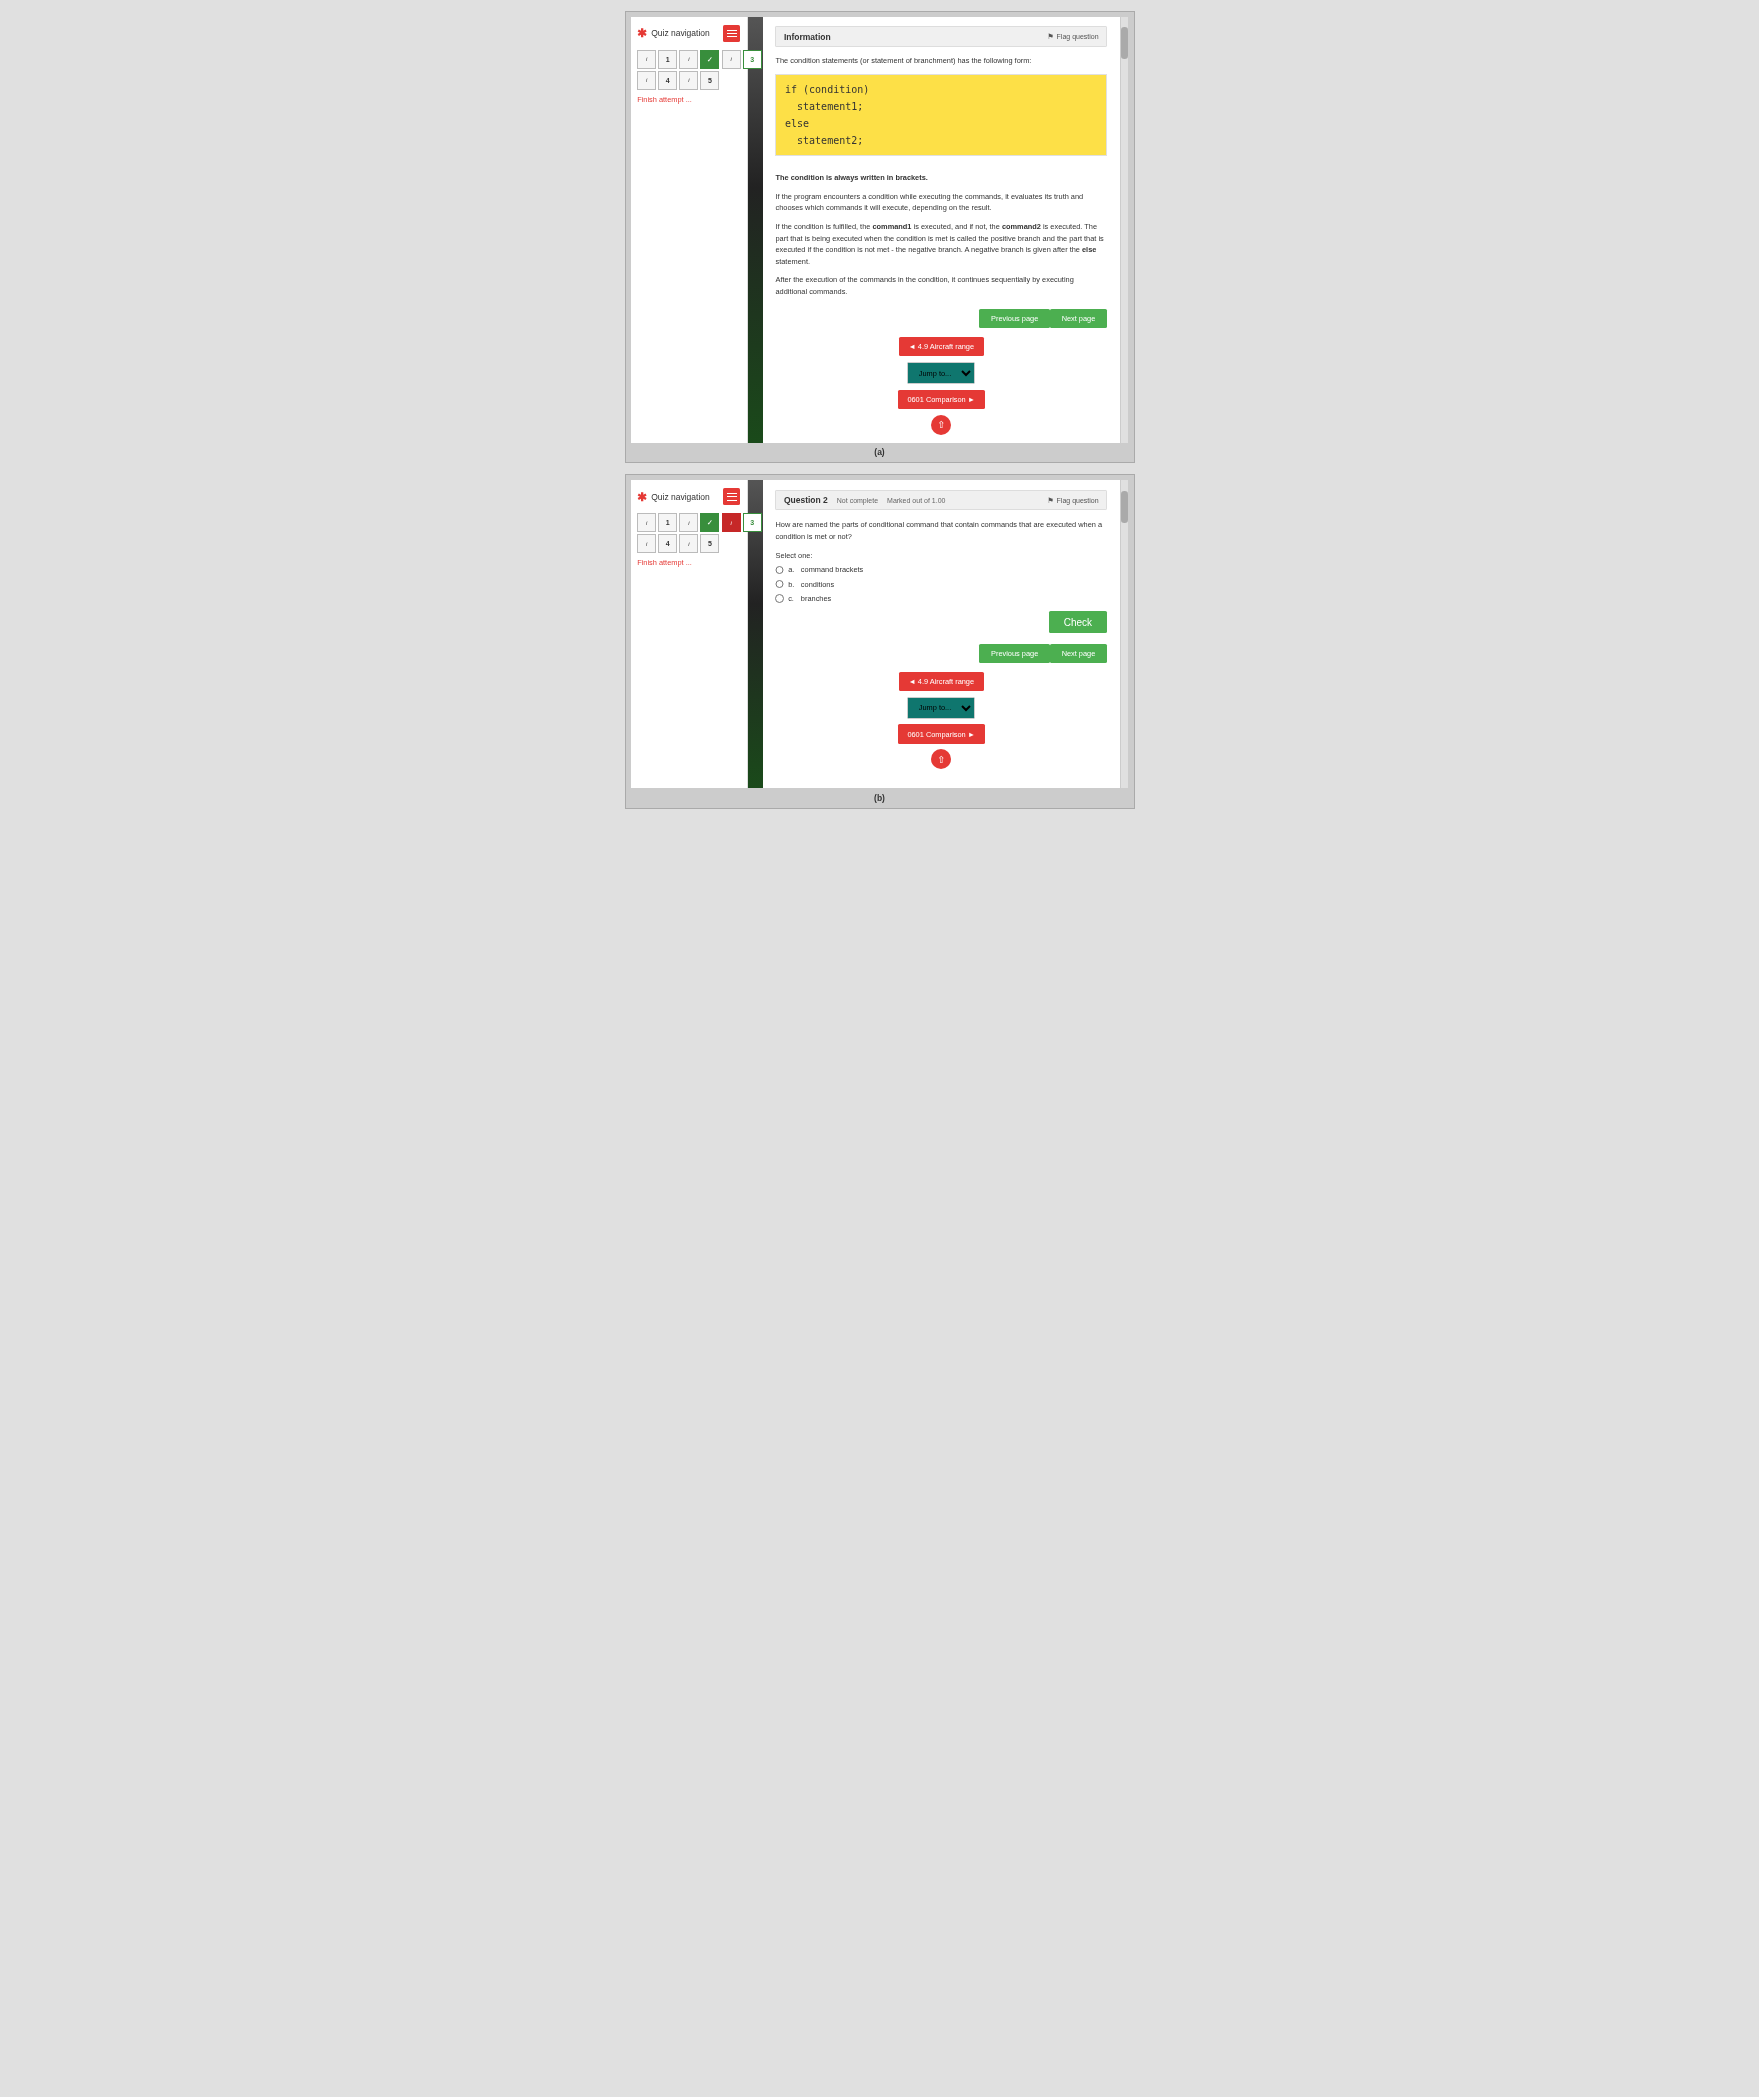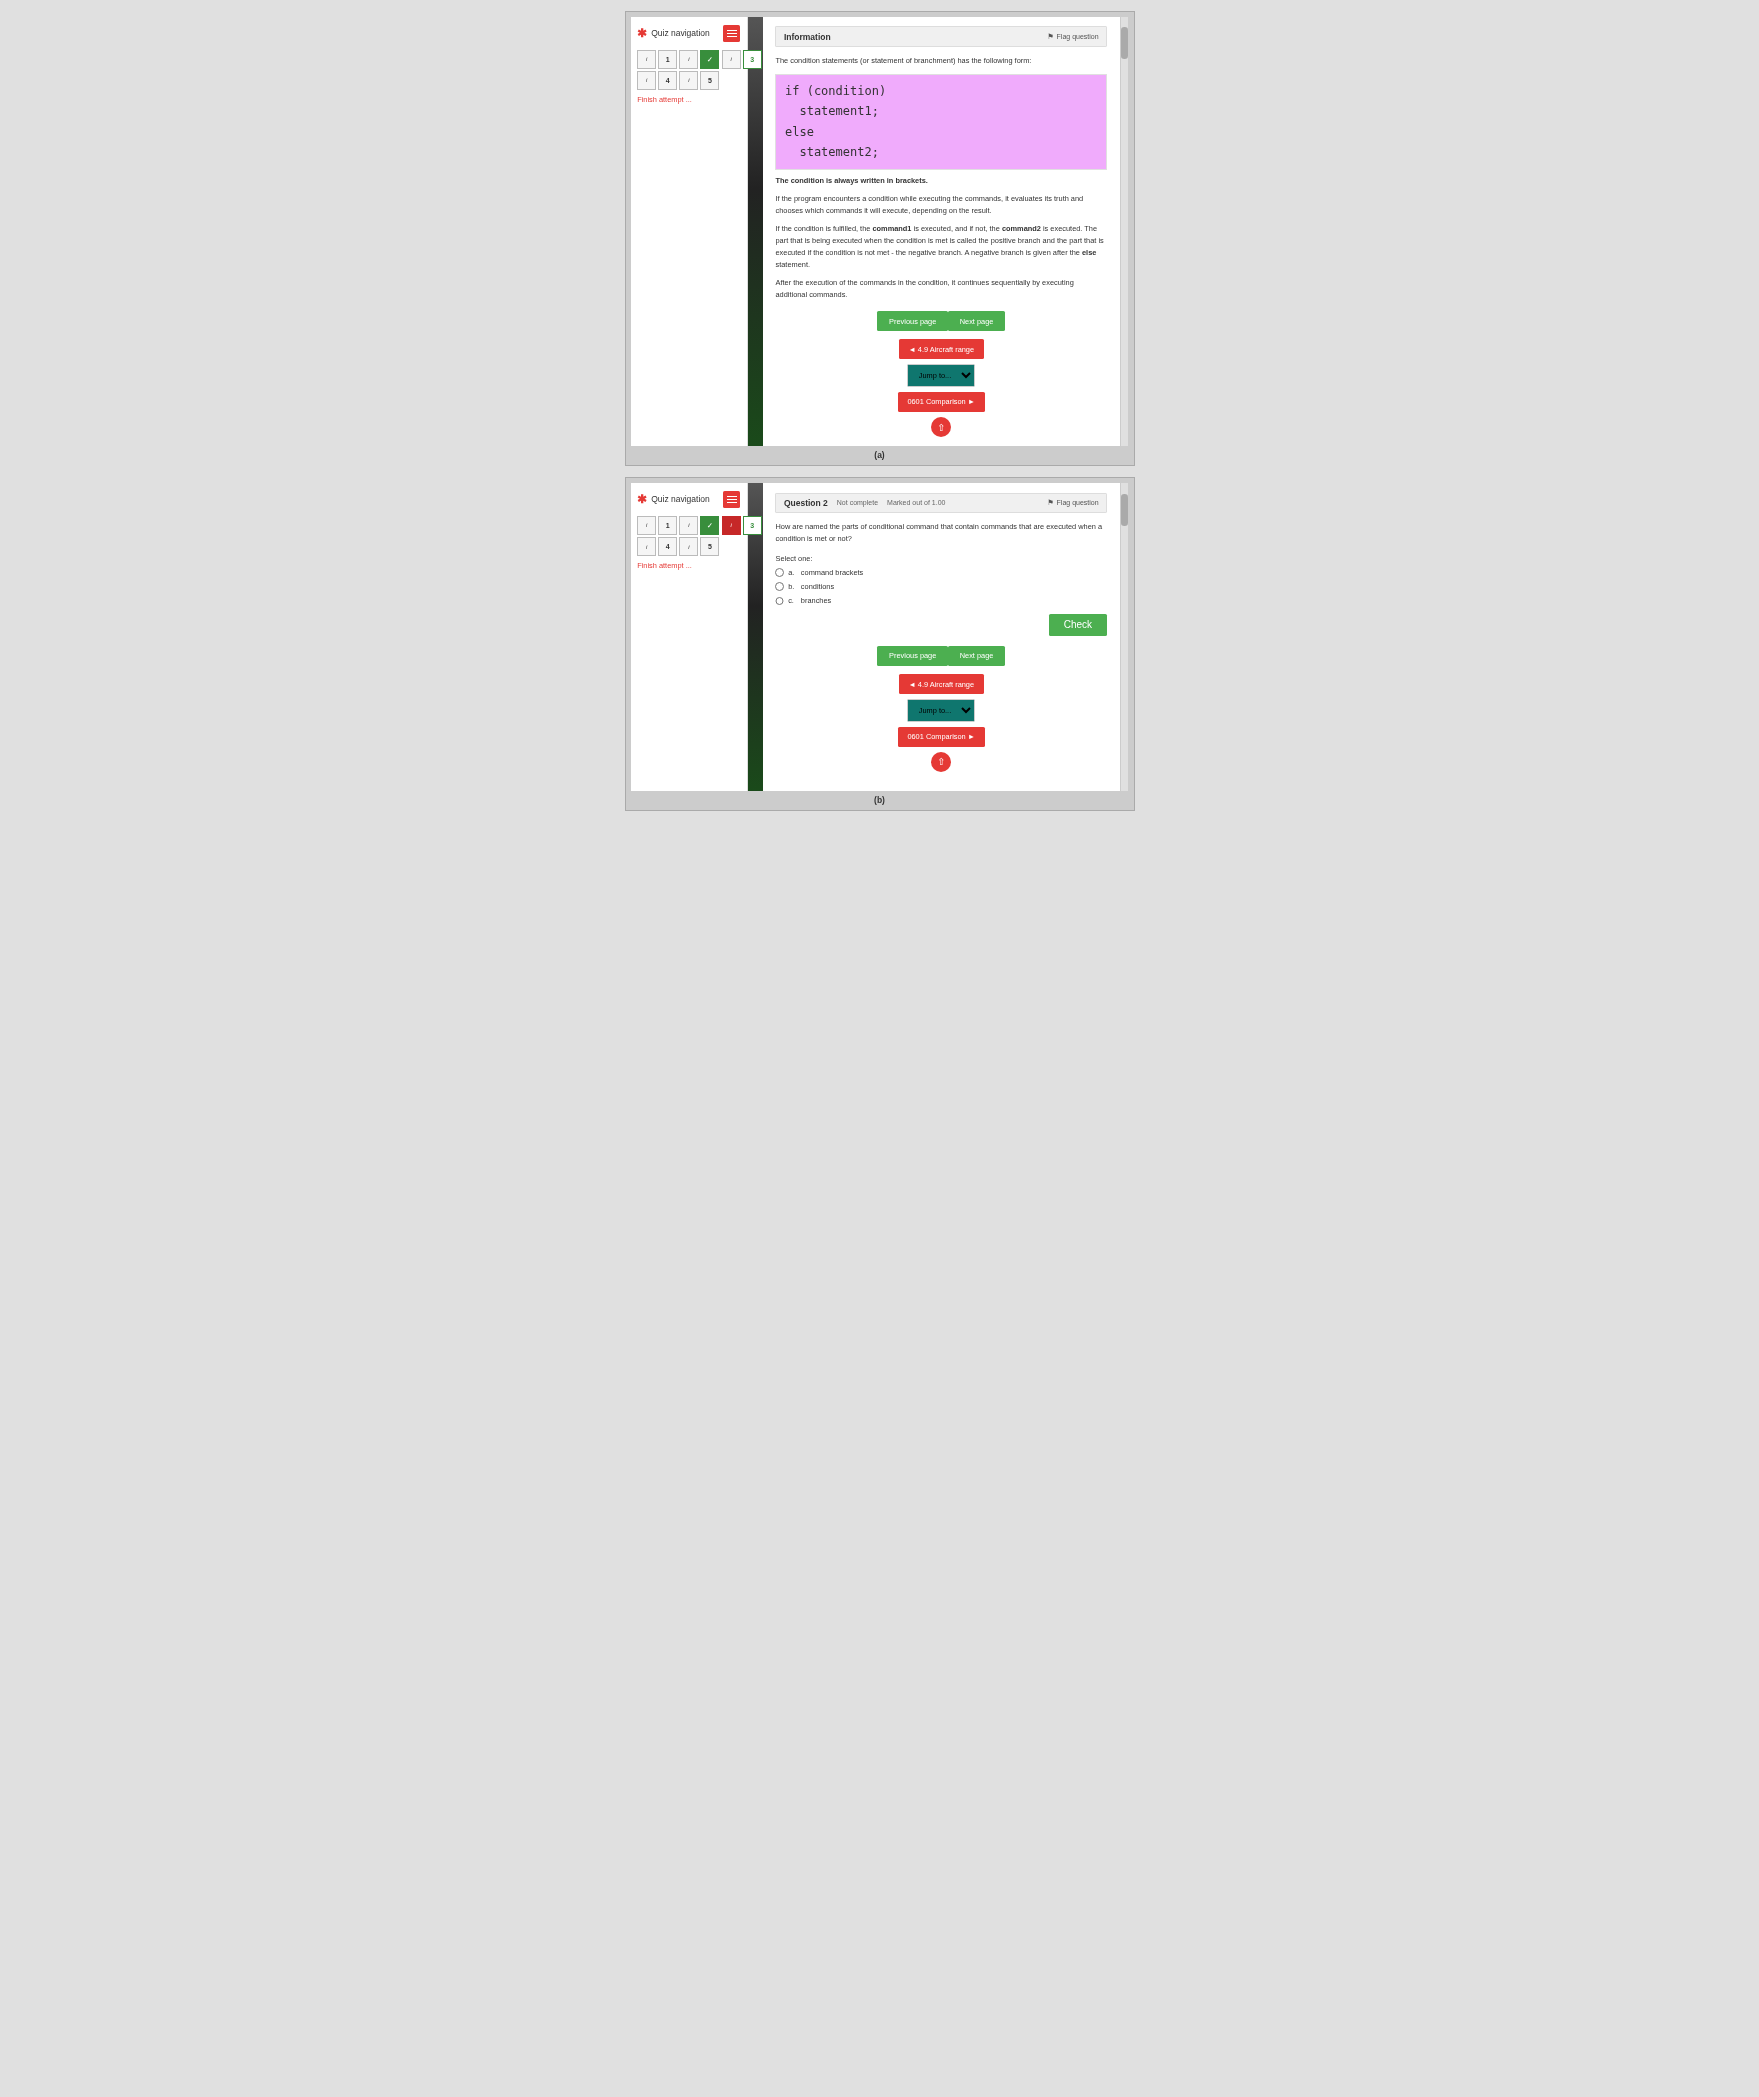--- a/index.html
+++ b/index.html
@@ -232,34 +232,34 @@
 
     
     .info-text {
       font-size: 7.4px;
       line-height: 1.6;
       color: #333;
       margin-bottom: 6.4px;
     }
 
     .code-block {
-      background: #f0abfc;
+      background: #fde047;
       border: 0.5px solid #e0e0e0;
       padding: 6.4px 8.5px;
       font-family: 'Courier New', monospace;
-      font-size: 12px;
-      margin-bottom: 5px;
+      font-size: 10px;
+      margin-bottom: 16px;
       line-height: 1.7;
       color: #333;
     }
 
     
     .nav-buttons {
       display: flex;
-      justify-content: center;
+      justify-content: flex-end;
       margin-top: 10.6px;
       margin-bottom: 8.5px;
     }
 
     .btn-green {
       background: #4caf50;
       color: #fff;
       border: none;
       padding: 5.3px 11.7px;
       font-size: 7.4px;

